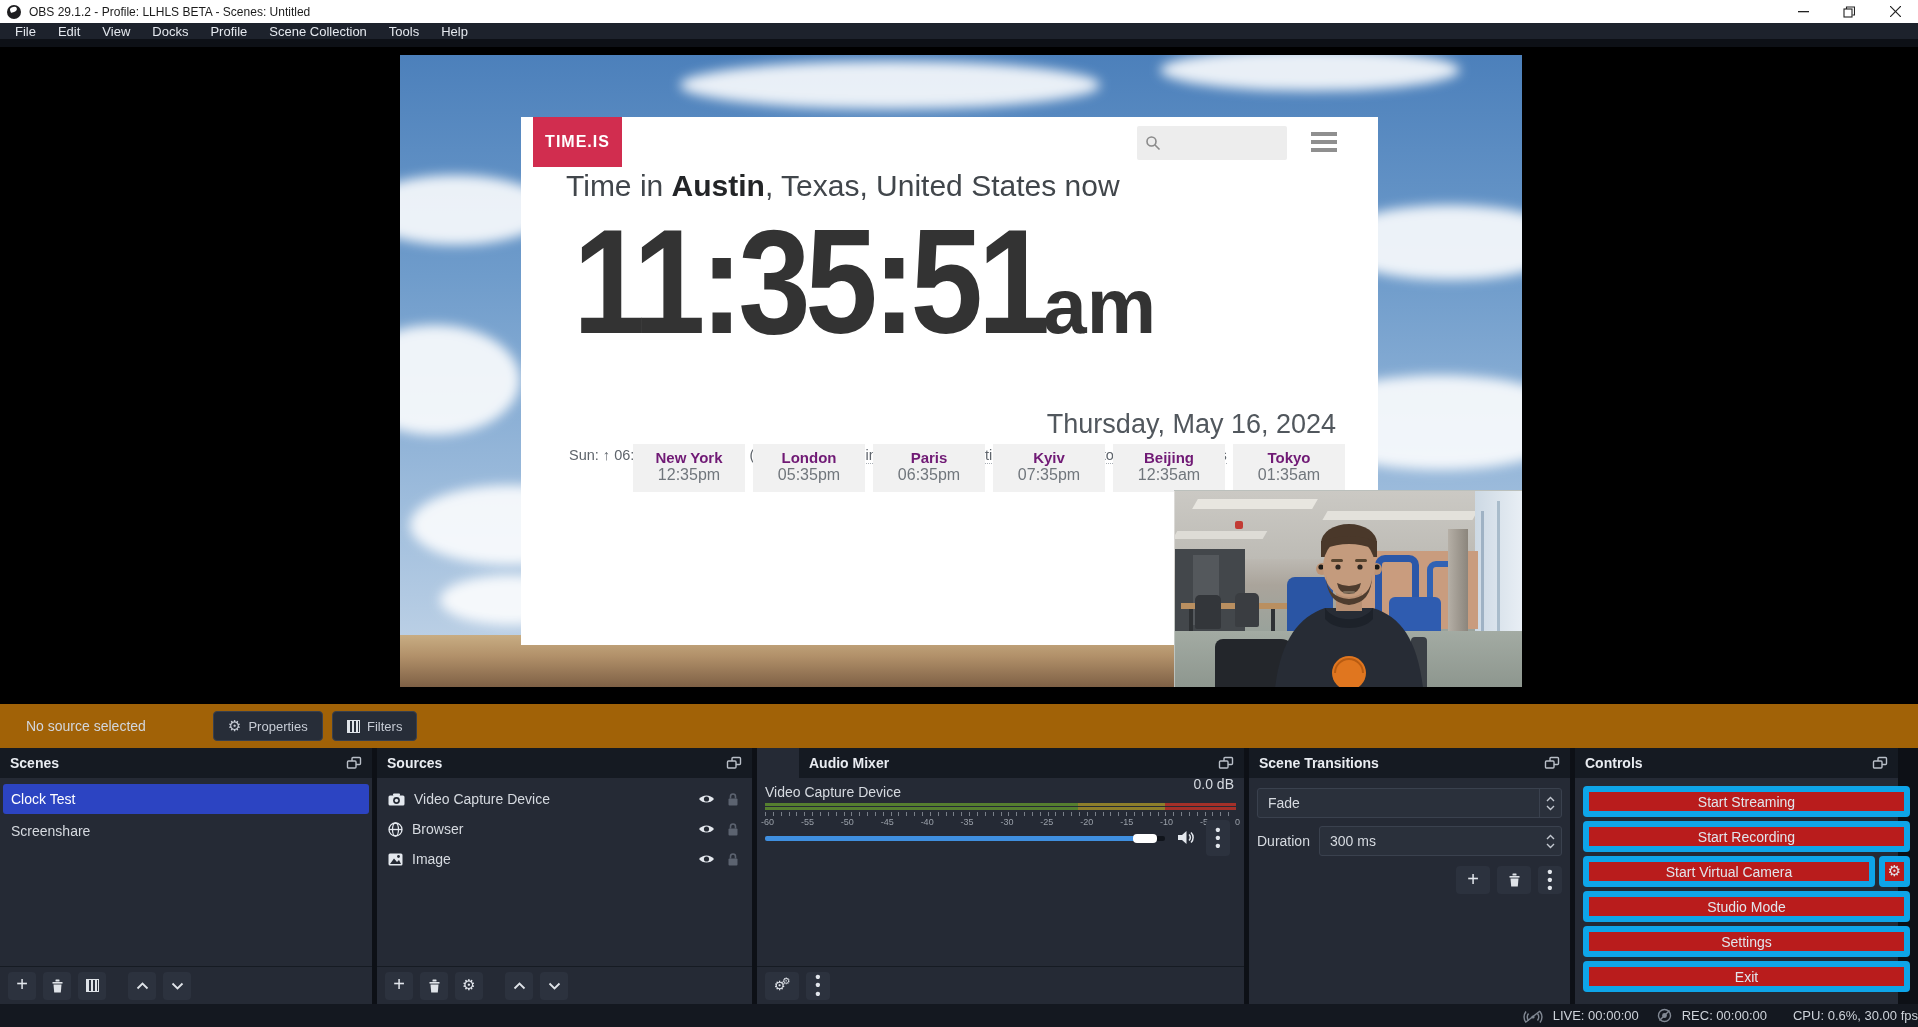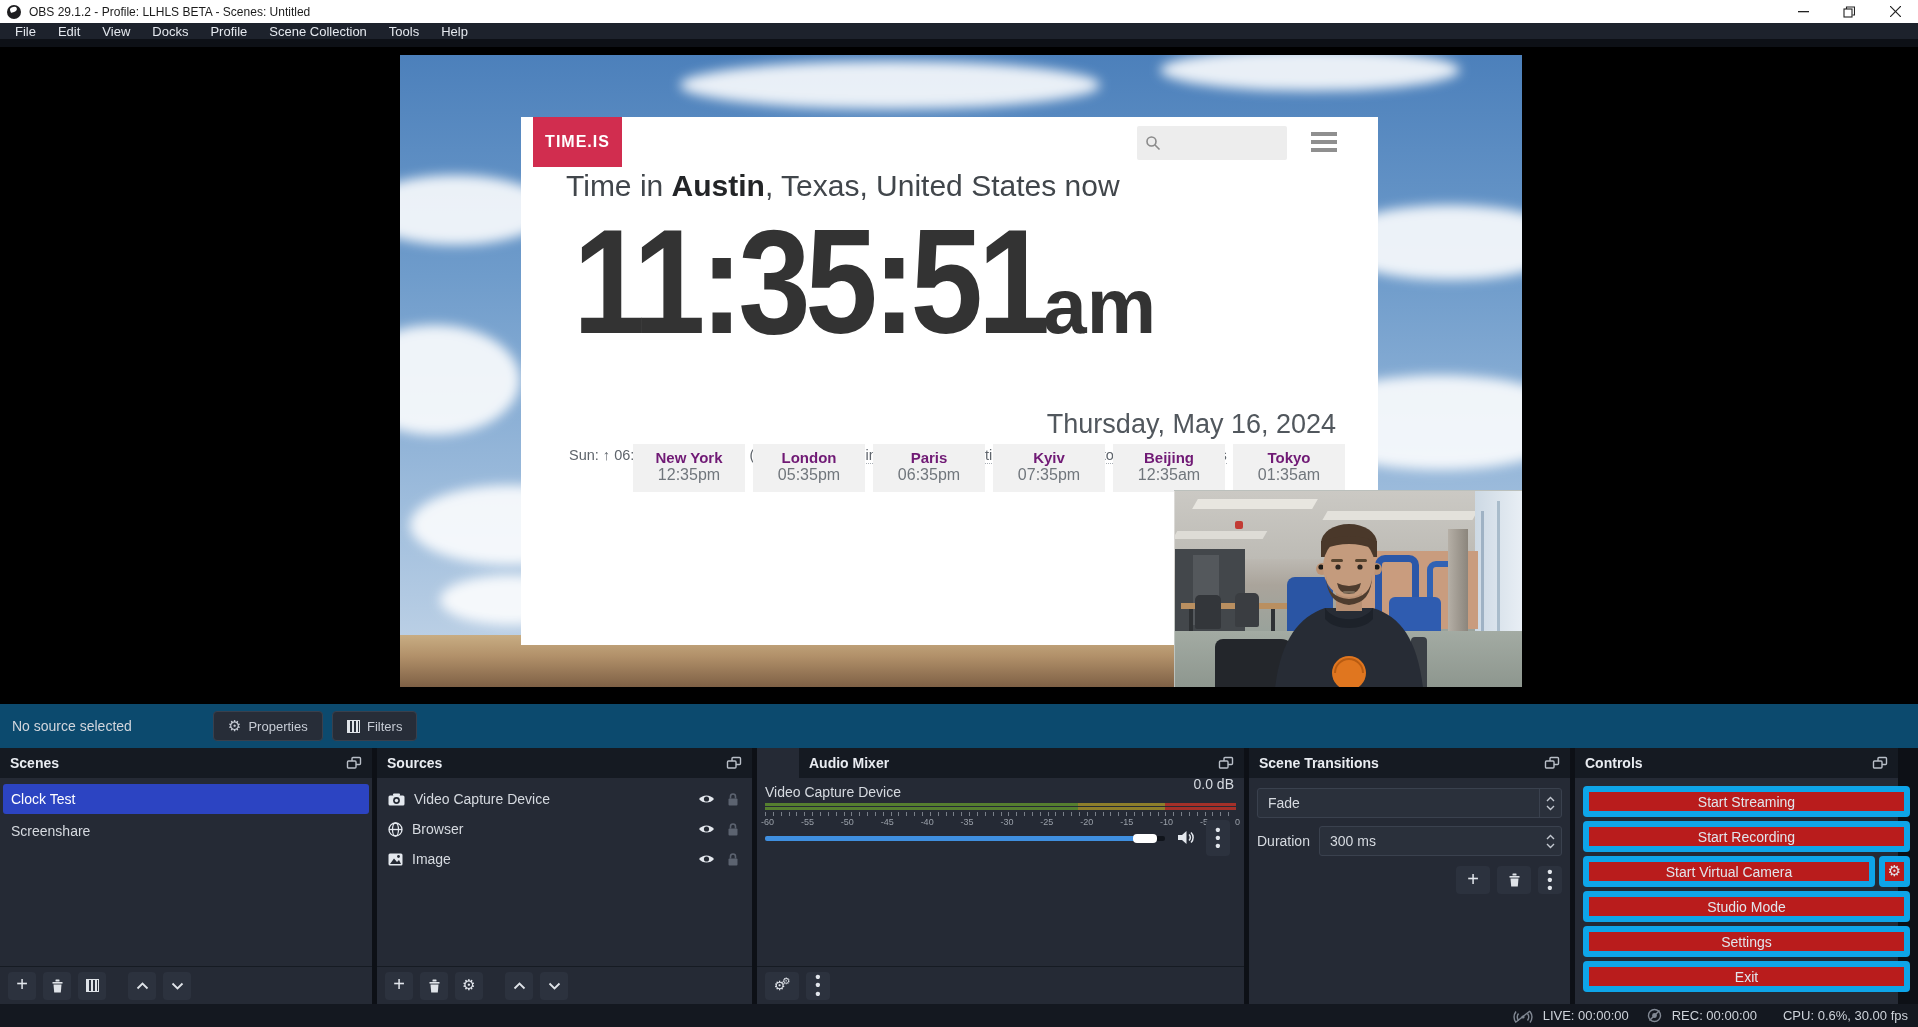--- a/index.html
+++ b/index.html
@@ -53,21 +53,21 @@
   .city-name { font-size:15px; font-weight:bold; color:#701a75; }
   .city-time { font-size:16px; color:#70767c; }
 
   
   #webcam { position:absolute; left:774px; top:435px; width:348px; height:197px; overflow:hidden;
             background:linear-gradient(180deg,#c6c4bf 0%, #c0bdb7 32%, #aaa49b 48%, #99a29b 72%, #8e978f 100%);
             border-top:1px solid rgba(255,255,255,.4); border-left:1px solid rgba(255,255,255,.4); }
   .wc { position:absolute; }
 
   
-  #srcrow { left:0; top:704px; width:1918px; height:44px; background:#0c4a6e; display:flex; align-items:center; }
+  #srcrow { left:0; top:704px; width:1918px; height:44px; background:#a16207; display:flex; align-items:center;padding-left:14px; }
   #src-status { color:#d2d6dd; font-size:14px; margin-left:12px; }
   .tool-btn { height:30px; background:#272d38; border:1px solid #39404d; border-radius:4px;
               color:#c6cbd4; font-size:13px; display:flex; align-items:center; gap:7px; padding:0 14px; }
   #btn-properties { position:absolute; left:213px; }
   #btn-filters { position:absolute; left:332px; }
   .filters-glyph { width:13px; height:13px; border:1.5px solid #dfe3e8;
                    background:repeating-linear-gradient(90deg,#dfe3e8 0 2px, transparent 2px 4px); }
 
   
   .panel { position:absolute; top:748px; height:256px; background:#252a35; }
@@ -109,21 +109,21 @@
   .combo-sep { border-left:1px solid #3a414e; }
   .panel-label { position:absolute; color:#d6dae0; font-size:14px; }
 
   
   .ctl-btn { position:absolute; left:8px; width:327px; height:31px; background:#b91c1c; border:6px solid #0ea5e9;
              border-radius:4px; color:#e1e5eb; font-size:14px; display:flex; align-items:center; justify-content:center; }
 
   
   #statusbar { left:0; top:1004px; width:1918px; height:23px; background:#141820;
                display:flex; align-items:center; justify-content:flex-end; gap:10px;
-               padding-right:10px; color:#cdd2d9; font-size:13px; }
+               color:#cdd2d9; font-size:13px; }
   .sb-icon { display:flex; align-items:center; }
   #sb-stats { margin-left:16px; }
 
   svg { display:block; }
 </style>
 </head>
 <body>
 
 <div id="app">
 

